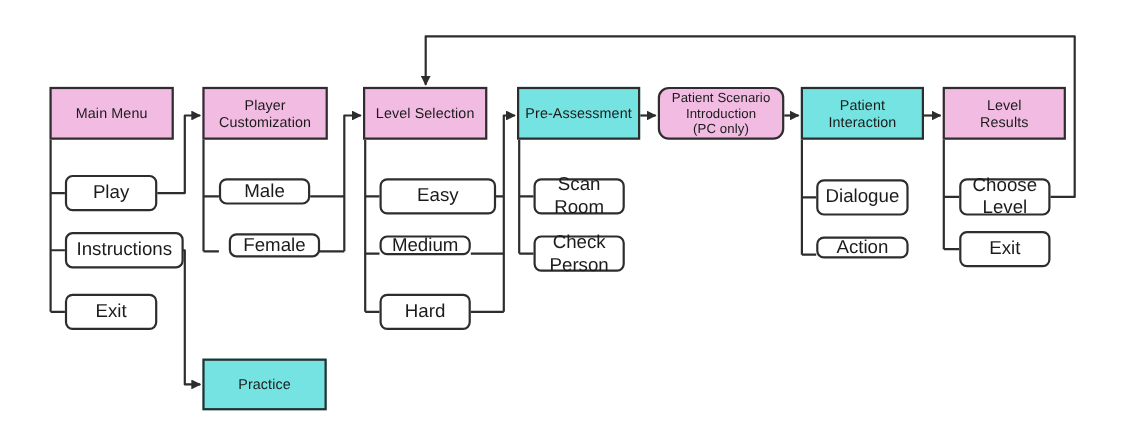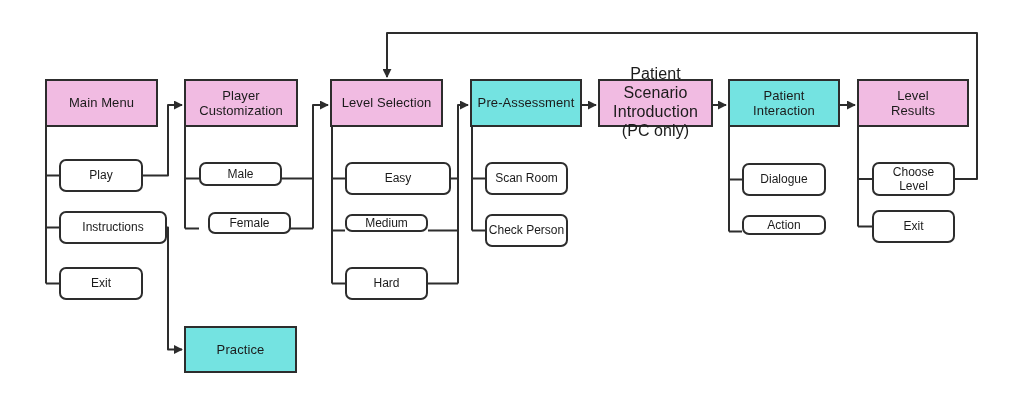--- a/index.html
+++ b/index.html
@@ -22,25 +22,25 @@
     background:#ffffff;
   }
   .parent{
     border:2px solid #2d2d2d;
     font-size:13px;
     letter-spacing:0.1px;
   }
   .child{
     border:2px solid #2d2d2d;
     border-radius:7px;
-    font-size:12px;
+    font-size:17px;
   }
   .pink{background:var(--pink,#F1BBE2);}
   .cyan{background:var(--cyan,#74E3E1);}
-  .small{font-size:16px;}
+  .small{font-size:12px;border-radius:10px;}
 </style>
 </head>
 <body>
 
 <div class="canvas">
 
   <svg class="wires" viewBox="0 0 1024 405" xmlns="http://www.w3.org/2000/svg">
     <defs>
       <marker id="arrow" viewBox="0 0 10 10" refX="9" refY="5" markerWidth="9" markerHeight="9" markerUnits="userSpaceOnUse" orient="auto">
         <path d="M0 0 L10 5 L0 10 Z" fill="#2d2d2d"></path>

